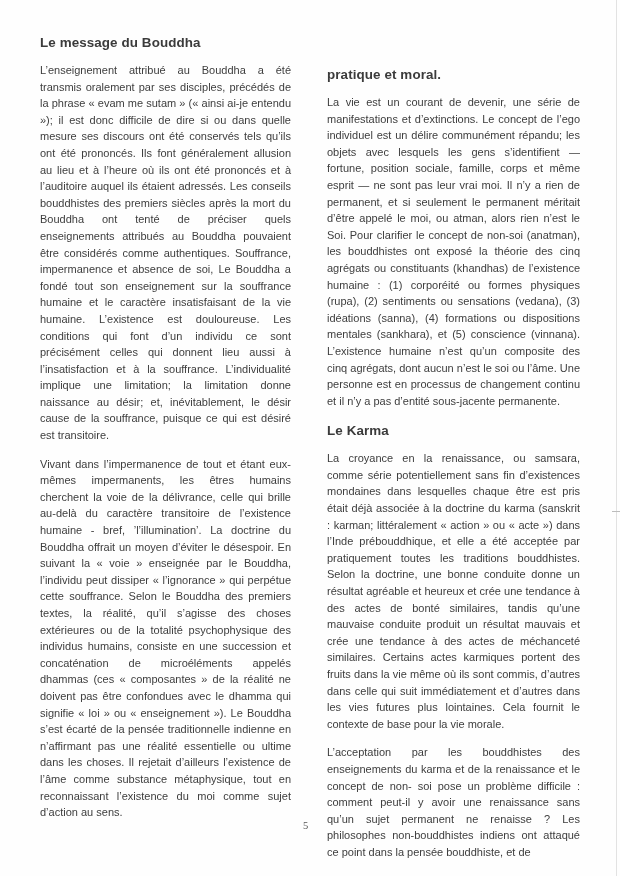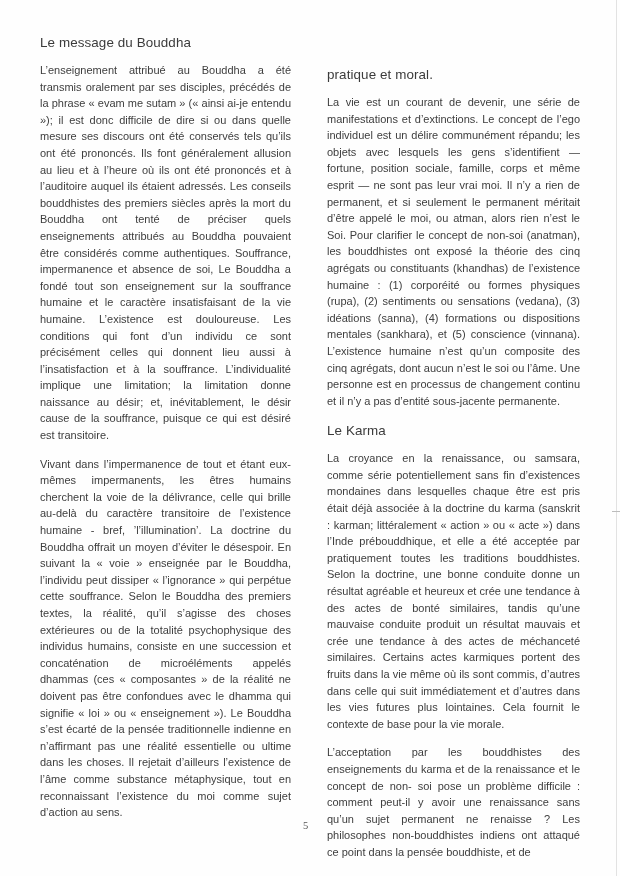--- a/index.html
+++ b/index.html
@@ -17,21 +17,21 @@
   .edge-tick {
     position: absolute; left: 612px; top: 511px; width: 8px; height: 1px;
     background: #bcbcbc;
   }
   .col {
     position: absolute; top: 34px;
   }
   .col-left { left: 40px; width: 251px; }
   .col-right { left: 327px; width: 253px; margin-top: 32px; }
   h2 {
-    font-size: 13.4px; font-weight: normal; color: #3b3b3b;
+    font-size: 13.4px; font-weight: bold; color: #3b3b3b;
     margin: 0 0 10px 0; letter-spacing: 0.1px; line-height: 18px;
   }
   p {
     font-size: 11px; line-height: 16.6px; margin: 0 0 12px 0;
     text-align: justify; hyphens: none; color: #3d3d3d;
   }
   .h-karma { margin-top: 13px; }
   .page-number {
     position: absolute; left: 303px; top: 820px; font-size: 10.5px; color: #555;
     font-family: "Liberation Serif", serif;

